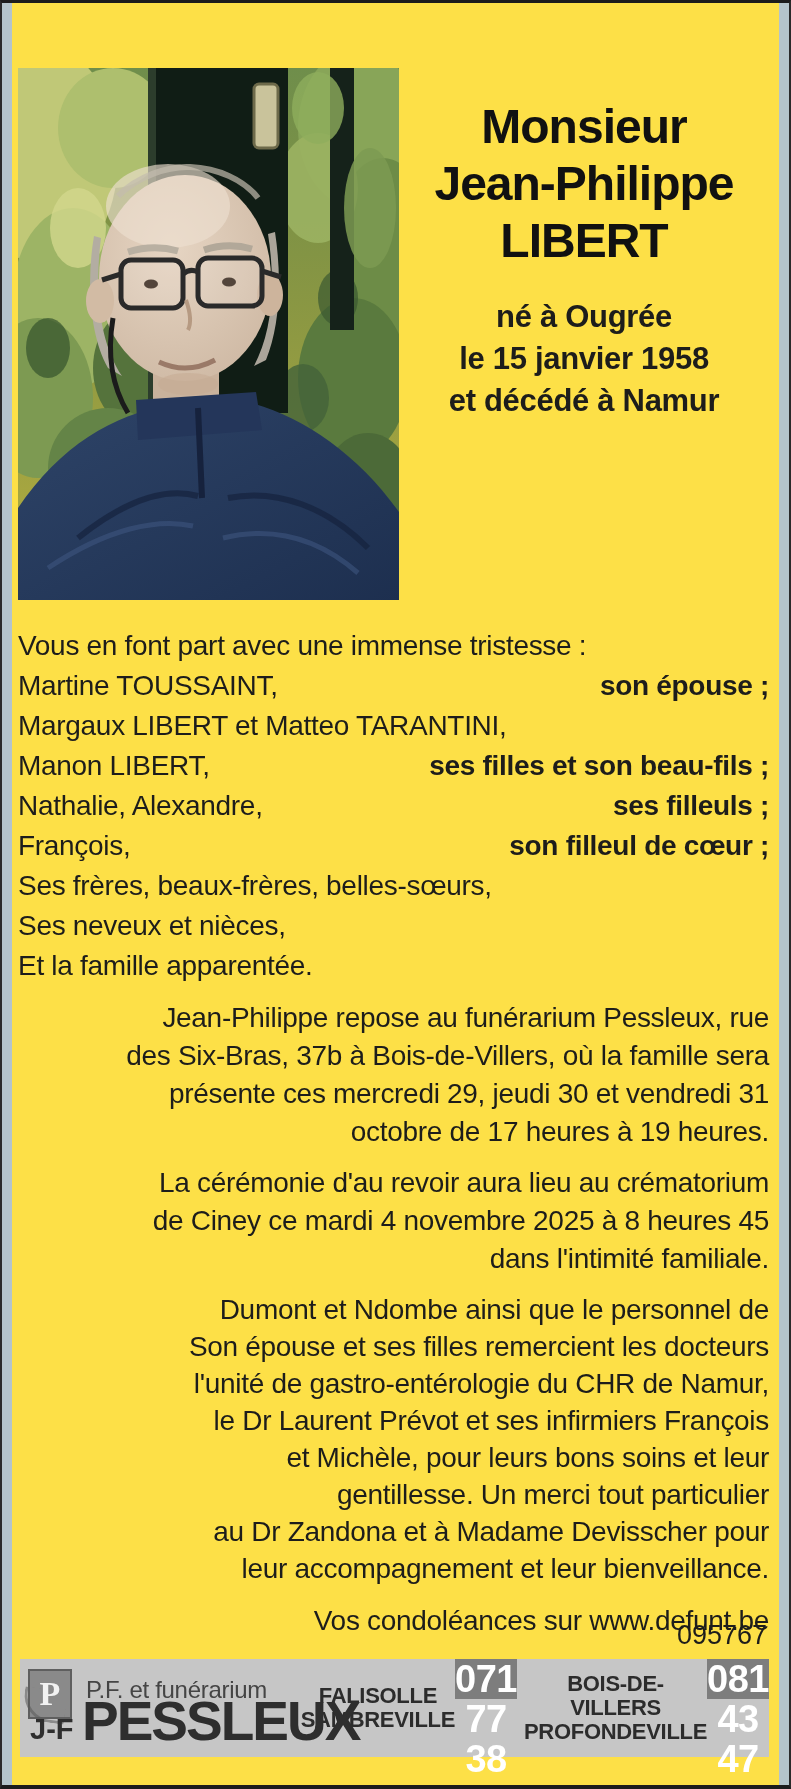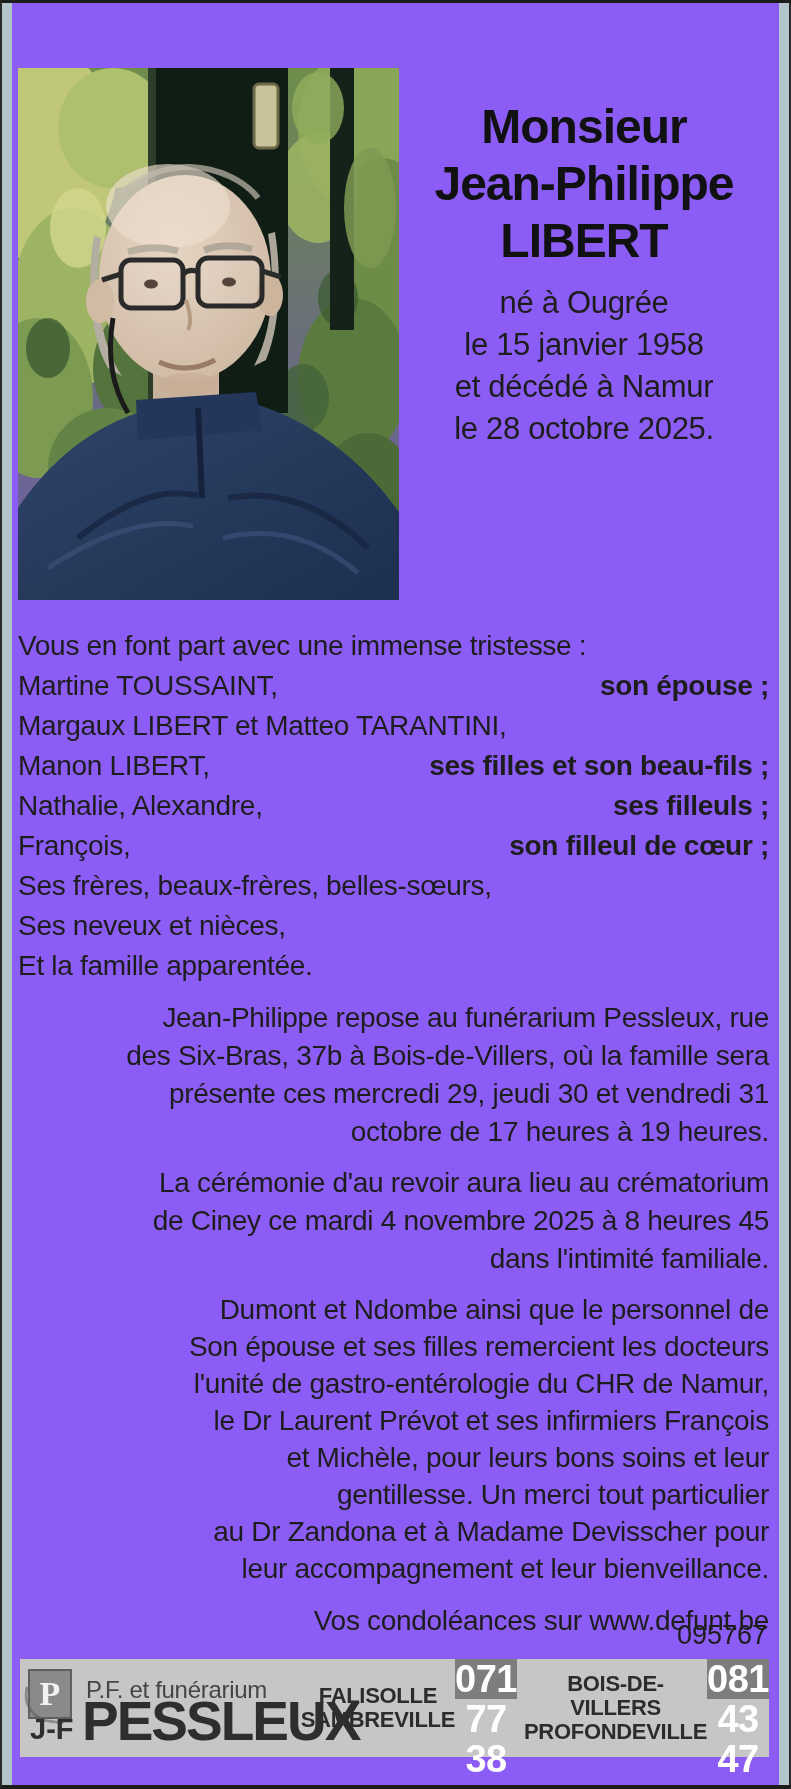--- a/index.html
+++ b/index.html
@@ -1,38 +1,38 @@
 <!DOCTYPE html>
 <html><head>
 <meta charset="utf-8">
 <style>
   html,body{margin:0;padding:0;background:#ffffff;}
   .page{
     position:relative;
     width:791px;height:1789px;
     box-sizing:border-box;
-    background:#8b5cf6;
+    background:#fde047;
     border-top:3px solid #1c1c1c;
     border-bottom:4px solid #1c1c1c;
     border-left:2px solid #2a2a2a;
     border-right:2px solid #2a2a2a;
     overflow:hidden;
     font-family:"Liberation Sans", sans-serif;
     color:#1d1d1b;
   }
   .edge-strip{position:absolute;top:0;bottom:0;width:10px;background:#b4c4cb;z-index:5;}
   .edge-strip.left{left:0;}
   .edge-strip.right{right:0;}
   .content{margin:0 20px 0 16px;position:relative;}
   
   .hero{display:flex;align-items:flex-start;padding-top:65px;}
   .photo-wrap{flex:0 0 381px;}
   .hero-right{flex:1;text-align:center;padding-top:30px;}
   .title{font-weight:bold;font-size:48px;line-height:57px;letter-spacing:-1px;color:#111;}
-  .birth{margin-top:13px;font-size:31px;line-height:42px;letter-spacing:-0.3px;}
+  .birth{margin-top:27px;font-size:31px;line-height:42px;letter-spacing:-0.3px;font-weight:bold;}
   
   .main{margin-top:22px;font-size:28px;letter-spacing:-0.3px;}
   .intro{line-height:40px;}
   .rel-row{display:flex;justify-content:space-between;line-height:40px;}
   .rel-label{font-weight:bold;white-space:nowrap;}
   .cpar{text-align:right;line-height:38px;margin-top:13px;}
   .cpar .b{font-weight:normal;}
   .thanks{line-height:37px;}
   .condolences{text-align:right;line-height:38px;margin-top:15px;}
   
@@ -165,21 +165,20 @@
       <div class="hero-right">
         <div class="title">
           <div>Monsieur</div>
           <div>Jean-Philippe</div>
           <div>LIBERT</div>
         </div>
         <div class="birth">
           <div>né à Ougrée</div>
           <div>le 15 janvier 1958</div>
           <div>et décédé à Namur</div>
-          <div>le 28 octobre 2025.</div>
         </div>
       </div>
     </div>
 
     <div class="main">
       <div class="intro">Vous en font part avec une immense tristesse :</div>
 
       <div class="rel-row">
         <span class="rel-names">Martine TOUSSAINT,</span>
         <span class="rel-label">son épouse ;</span>

